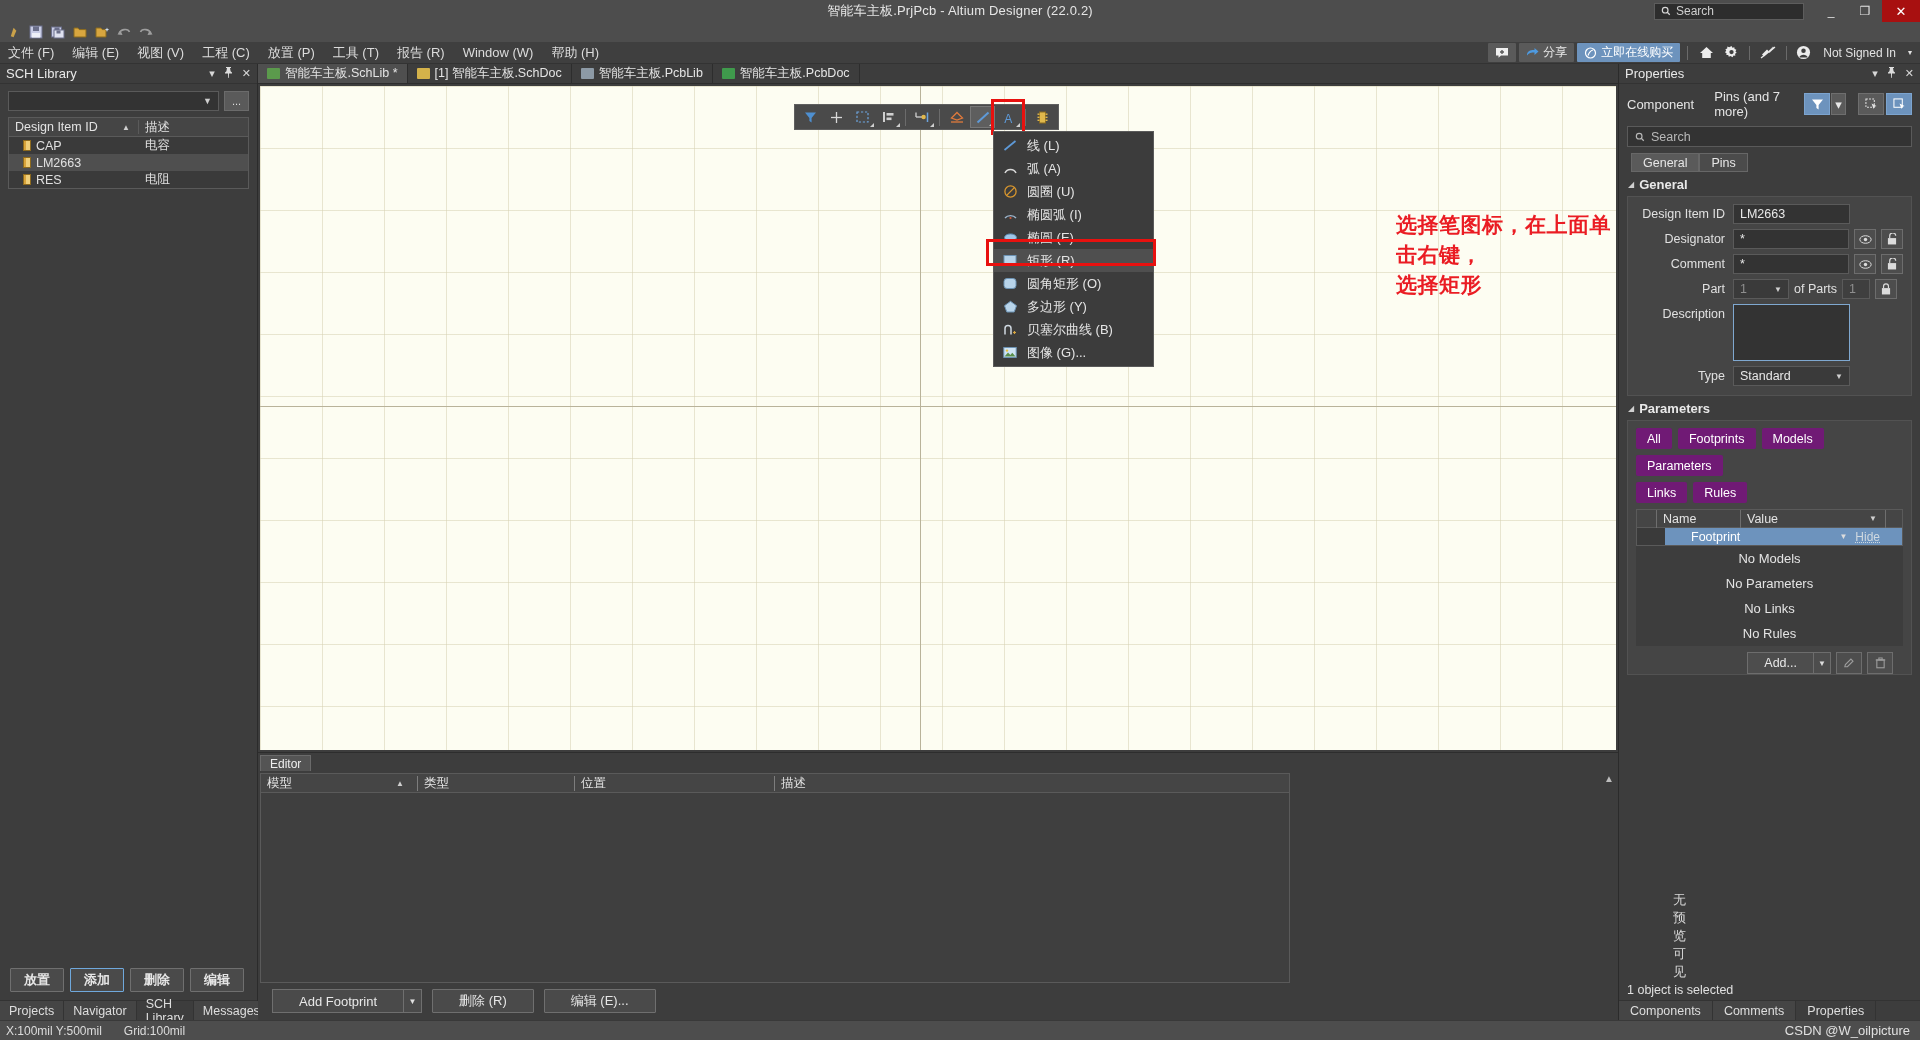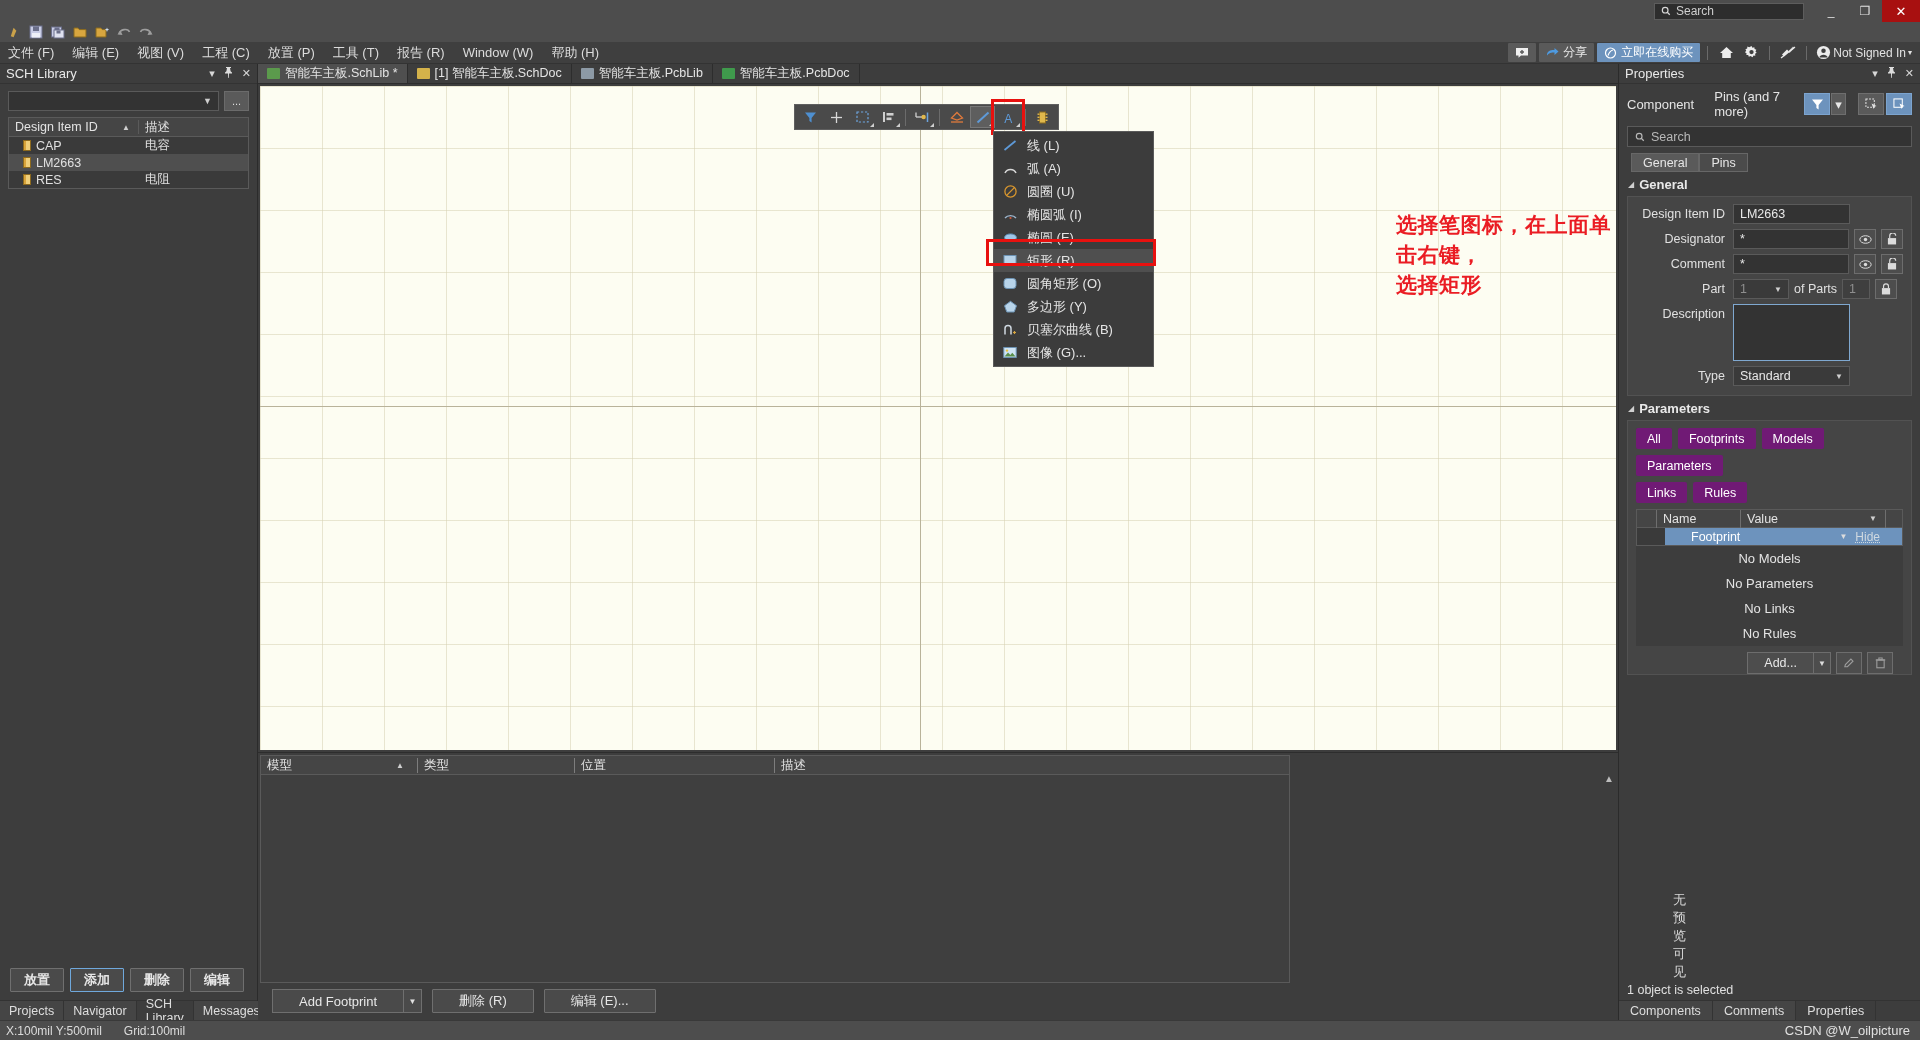--- a/index.html
+++ b/index.html
@@ -40,21 +40,21 @@
   .menubar .mi { padding: 0 9px; font-size: 13px; color: #dcdcdc; line-height: 22px; white-space: nowrap; }
   .menubar .mi:first-child { padding-left: 8px; }
   .mb-right { margin-left: auto; display: flex; align-items: center; gap: 3px; padding-right: 8px; }
   .chip {
     height: 19px; display: flex; align-items: center; gap: 4px; padding: 0 7px;
     background: #5a5a5a; color: #e8e8e8; font-size: 12px; border-radius: 1px;
   }
   .chip.blue { background: #6d93bd; color: #fff; }
   .iconbtn { width: 22px; height: 20px; display: flex; align-items: center; justify-content: center; color: #e0e0e0; }
   .sep-v { width: 1px; height: 14px; background: #6a6a6a; margin: 0 4px; }
-  .acct { display: flex; align-items: center; gap: 2px; color: #e2e2e2; font-size: 12px; padding-left: 2px;}
+  .acct { display: flex; align-items: center; gap: 12px; color: #e2e2e2; font-size: 12px; padding-left: 2px;}
 
   
   .icontoolbar { height: 20px; background: #4d4d4d; display: flex; align-items: center; gap: 2px; padding-left: 4px; flex: 0 0 20px;}
   .icontoolbar .tbi { width: 20px; height: 18px; display: flex; align-items: center; justify-content: center; }
 
   
   .body { flex: 1 1 auto; display: flex; min-height: 0; }
 
   
   .leftpanel { width: 258px; background: #3d3d3d; display: flex; flex-direction: column; border-right: 1px solid #2b2b2b;}
@@ -201,20 +201,21 @@
      border-top: 1px solid #393939; flex: 0 0 20px; padding-left: 6px; gap: 22px;}
   .sb-seg { display:flex; align-items:center; }
   .sb-right { margin-left: auto; padding-right: 10px; font-size: 13px; color: #e0e0e0;}
 </style>
 </head>
 <body>
 
 <div class="app">
 
   <div class="titlebar">
+    <div class="title">智能车主板.PrjPcb - Altium Designer (22.0.2)</div>
     <div class="tb-right">
       <div class="searchbox">
         <svg width="10" height="10" viewBox="0 0 12 12">
           <circle cx="5" cy="5" r="3.4" fill="none" stroke="#d8d8d8" stroke-width="1.4"></circle>
           <line x1="7.5" y1="7.5" x2="10.5" y2="10.5" stroke="#d8d8d8" stroke-width="1.4"></line>
         </svg>
         <span>Search</span>
       </div>
       <div class="win-btn">_</div>
       <div class="win-btn">❐</div>
@@ -591,20 +592,23 @@
           </div>
 
           <div class="rect-highlight"></div>
 
           <div class="annot">选择笔图标，在上面单击右键，
 选择矩形</div>
         </div>
       </div>
 
       <div class="editorpane">
+        <div class="ed-tabrow">
+          <div class="ed-tab">Editor</div>
+        </div>
         <div class="ed-scrollup">▲</div>
         <div class="ed-table">
           <div class="ed-thead">
             <div class="ed-th a">
               <span>模型</span>
               <span class="sortarrow">▲</span>
               <span class="divline"></span>
             </div>
             <div class="ed-th b">
               <span>类型</span>

